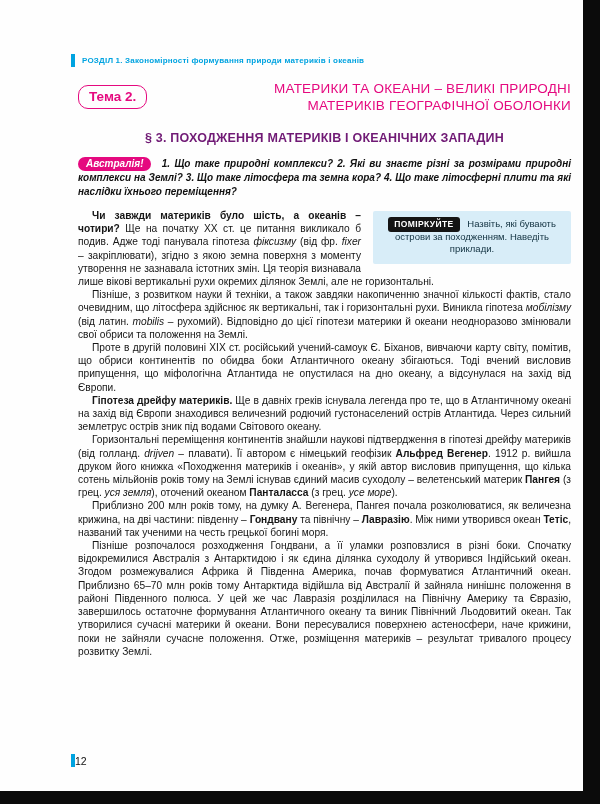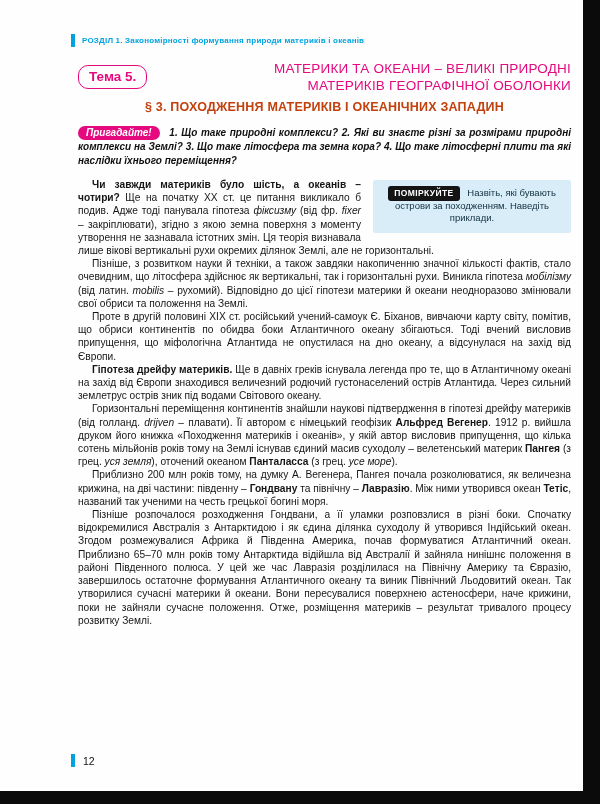--- a/index.html
+++ b/index.html
@@ -7,41 +7,41 @@
   body {
     width: 600px; height: 804px;
     background: #0b0b0b;
     font-family: "Liberation Sans", sans-serif;
     position: relative; overflow: hidden;
   }
   .sheet {
     position: absolute; left: 0; top: 0;
     width: 583px; height: 791px;
     background: #fefefe;
-    padding: 34px 12px 0 78px;
+    padding: 54px 12px 0 78px;
   }
   
   .chapter-head { display: flex; align-items: center; gap: 7px; margin-left: -7px; }
   .cyan-bar { display: inline-block; width: 4px; height: 13px; background: var(--cyan, #00a3e0); }
   .chapter-text { color: var(--cyan, #00a3e0); font-size: 8px; font-weight: bold; letter-spacing: 0.2px; }
   
   .topic-row { display: flex; align-items: center; gap: 14px; margin-top: 13px; }
   .topic-label {
     color: var(--magenta, #e5097f); font-weight: bold; font-size: 13.5px;
     border: 1.5px solid var(--magenta, #e5097f); border-radius: 10px;
     padding: 3px 10px 4px; white-space: nowrap;
   }
   .topic-title {
     flex: 1; text-align: right; color: var(--magenta, #e5097f);
     font-weight: normal; font-size: 13.5px; line-height: 17px; letter-spacing: 0.2px;
   }
   
   .section-heading {
     text-align: center; font-size: 12.5px; font-weight: bold;
-    margin: 6px 0 0; color: #c2410c; letter-spacing: 0.2px;
+    margin: 17px 0 0; color: #701a75; letter-spacing: 0.2px;
   }
   
   .recall { margin-top: 12px; font-size: 10px; line-height: 14px; text-align: justify; }
   .recall-badge {
     background: var(--magenta, #e5097f); color: #fff;
     font-style: italic; font-weight: bold;
     border-radius: 9px; padding: 1px 8px 2px; margin-right: 6px;
   }
   .recall-text { font-weight: bold; font-style: italic; color: #111; }
   
@@ -60,48 +60,48 @@
     font-size: 9.5px; line-height: 12.5px;
     border-radius: 2px; text-align: center; text-indent: 0;
   }
   .ponder-badge {
     background: var(--badge-dark, #141414); color: #fff; font-weight: bold;
     font-size: 8.5px; padding: 2px 6px 3px; border-radius: 3px;
     margin-right: 5px; letter-spacing: 0.4px; white-space: nowrap;
   }
   .ponder-text { color: #10303f; }
   
-  .page-footer { position: absolute; left: 71px; top: 754px; display: flex; align-items: center; gap: 8px; }
+  .page-footer { position: absolute; left: 71px; top: 754px; display: flex; align-items: center; gap: 0; }
   .page-number { font-size: 10.5px; color: #111; }
   
   .edge-right { position: absolute; right: 0; top: 0; width: 17px; height: 804px; background: #0b0b0b; }
   .edge-bottom { position: absolute; left: 0; bottom: 0; width: 600px; height: 13px; background: #0b0b0b; }
 </style>
 </head>
 <body>
 
 <div class="sheet">
 
   <div class="chapter-head">
     <span class="cyan-bar"></span>
     <span class="chapter-text">РОЗДІЛ 1. Закономірності формування природи материків і океанів</span>
   </div>
 
   <div class="topic-row">
-    <span class="topic-label">Тема 5.</span>
+    <span class="topic-label">Тема 2.</span>
     <div class="topic-title">
       <div>МАТЕРИКИ ТА ОКЕАНИ – ВЕЛИКІ ПРИРОДНІ</div>
       <div>МАТЕРИКІВ ГЕОГРАФІЧНОЇ ОБОЛОНКИ</div>
     </div>
   </div>
 
   <h1 class="section-heading">§ 3. ПОХОДЖЕННЯ МАТЕРИКІВ І ОКЕАНІЧНИХ ЗАПАДИН</h1>
 
   <div class="recall">
-    <span class="recall-badge">Пригадайте!</span>
+    <span class="recall-badge">Австралія!</span>
     <span class="recall-text">1. Що таке природні комплекси? 2. Які ви знаєте різні за розмірами природні комплекси на Землі? 3. Що таке літосфера та земна кора? 4. Що таке літосферні плити та які наслідки їхнього переміщення?</span>
   </div>
 
   <div class="body-text">
     <aside class="ponder">
       <span class="ponder-badge">ПОМІРКУЙТЕ</span>
       <span class="ponder-text">Назвіть, які бувають острови за походженням. Наведіть приклади.</span>
     </aside>
 
   <p class="para"><span class="b ">Чи завжди материків було шість, а океанів – чотири? </span><span class="">Ще на початку XX ст. це питання викликало б подив. Адже тоді панувала гіпотеза </span><span class="i">фіксизму</span><span class=""> (від фр. </span><span class="i">fixer</span><span class=""> – закріплювати), згідно з якою земна поверхня з моменту утворення не зазнавала істотних змін. Ця теорія визнавала лише вікові вертикальні рухи окремих ділянок Землі, але не горизонтальні.</span></p>

